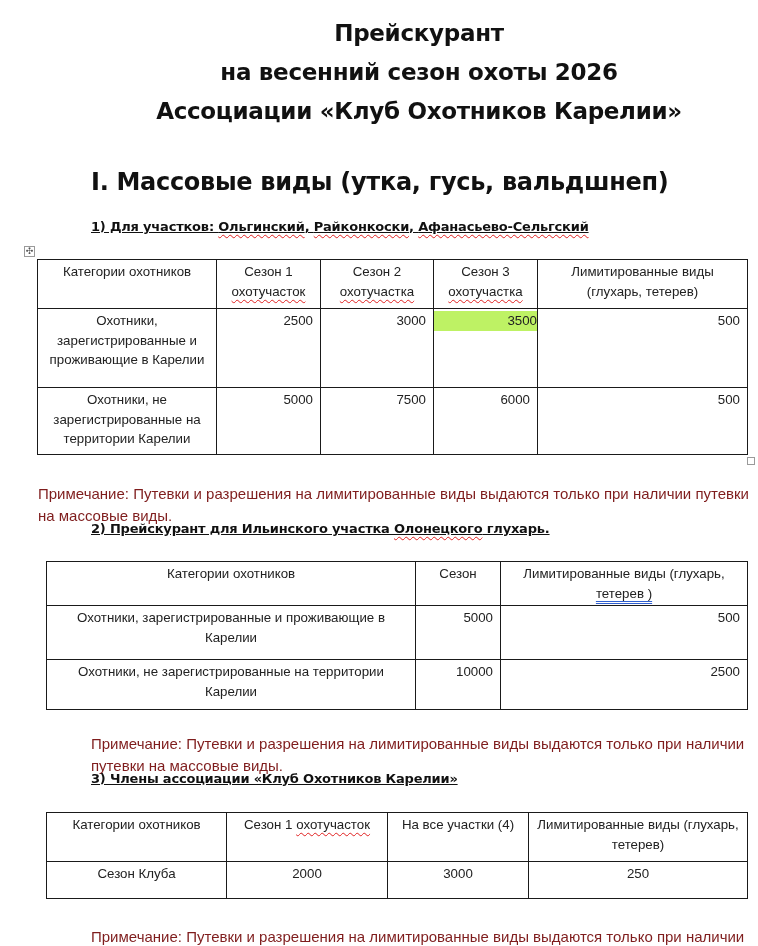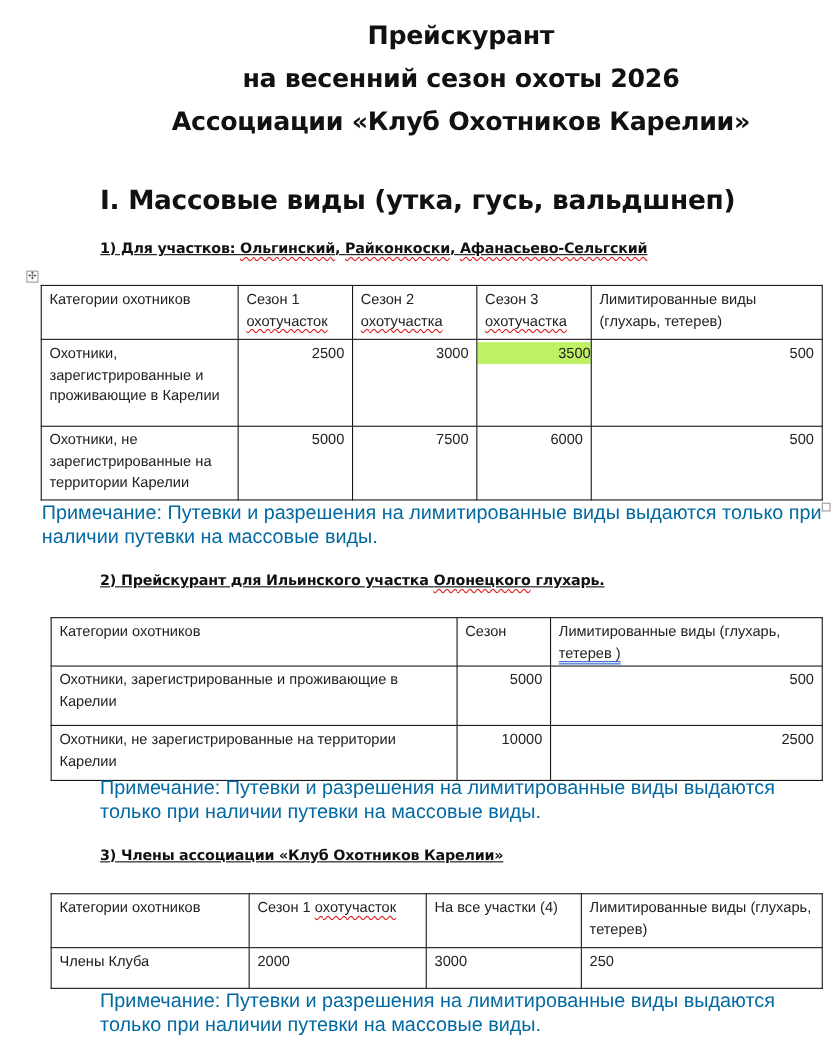--- a/index.html
+++ b/index.html
@@ -32,29 +32,29 @@
     border: 1px solid #9a9a9a; box-sizing: border-box; font-size: 9px; line-height: 9px;
     text-align: center; color: #555; background: #fff;
   }
   .resize-handle {
     position: absolute; left: 747px; top: 457px; width: 8px; height: 8px;
     border: 1px solid #9a9a9a; box-sizing: border-box; background: #fff;
   }
   table { border-collapse: collapse; position: absolute; table-layout: fixed; }
   td {
     border: 1px solid #1a1a1a; vertical-align: top; padding: 2px 7px;
-    font-size: 13.3px; line-height: 19.6px; color: #222;
+    font-size: 13.3px; line-height: 19.6px; color: #222; text-align: center;
   }
   td.c { text-align: right; }
   td.hl span { display: block; background: #bef264; margin: 0 -7px; }
   #tbl1 { left: 37px; top: 259px; width: 710px; }
   #tbl2 { left: 46px; top: 561px; width: 701px; }
   #tbl3 { left: 46px; top: 812px; width: 701px; }
   .note {
-    position: absolute; font-size: 18px; line-height: 22px; color: #0369a1;
+    position: absolute; font-size: 15px; line-height: 22px; color: #7f1d1d; margin-top: 28px;
   }
   #note1 { left: 38px; top: 455px; width: 715px; }
   #note2 { left: 91px; top: 705px; width: 660px; }
   #note3 { left: 91px; top: 898px; width: 660px; }
 </style>
 </head>
 <body>
 
 <div class="title t1">Прейскурант</div>
 <div class="title t2">на весенний сезон охоты 2026</div>
@@ -148,21 +148,21 @@
       <col style="width:219px">
     </colgroup>
   <tbody>
       <tr style="height:49px">
     <td>Категории охотников</td>
     <td><span>Сезон 1 </span><span class="spell">охотучасток</span></td>
     <td>На все участки (4)</td>
     <td>Лимитированные виды (глухарь, тетерев)</td>
   </tr>
   <tr style="height:37px">
-    <td>Члены Клуба</td>
+    <td>Сезон Клуба</td>
     <td>2000</td>
     <td>3000</td>
     <td>250</td>
   </tr>
 </tbody>
   </table>
 
 <div class="note" id="note3">Примечание: Путевки и разрешения на лимитированные виды выдаются только при наличии путевки на массовые виды.</div>
 
 </body></html>

